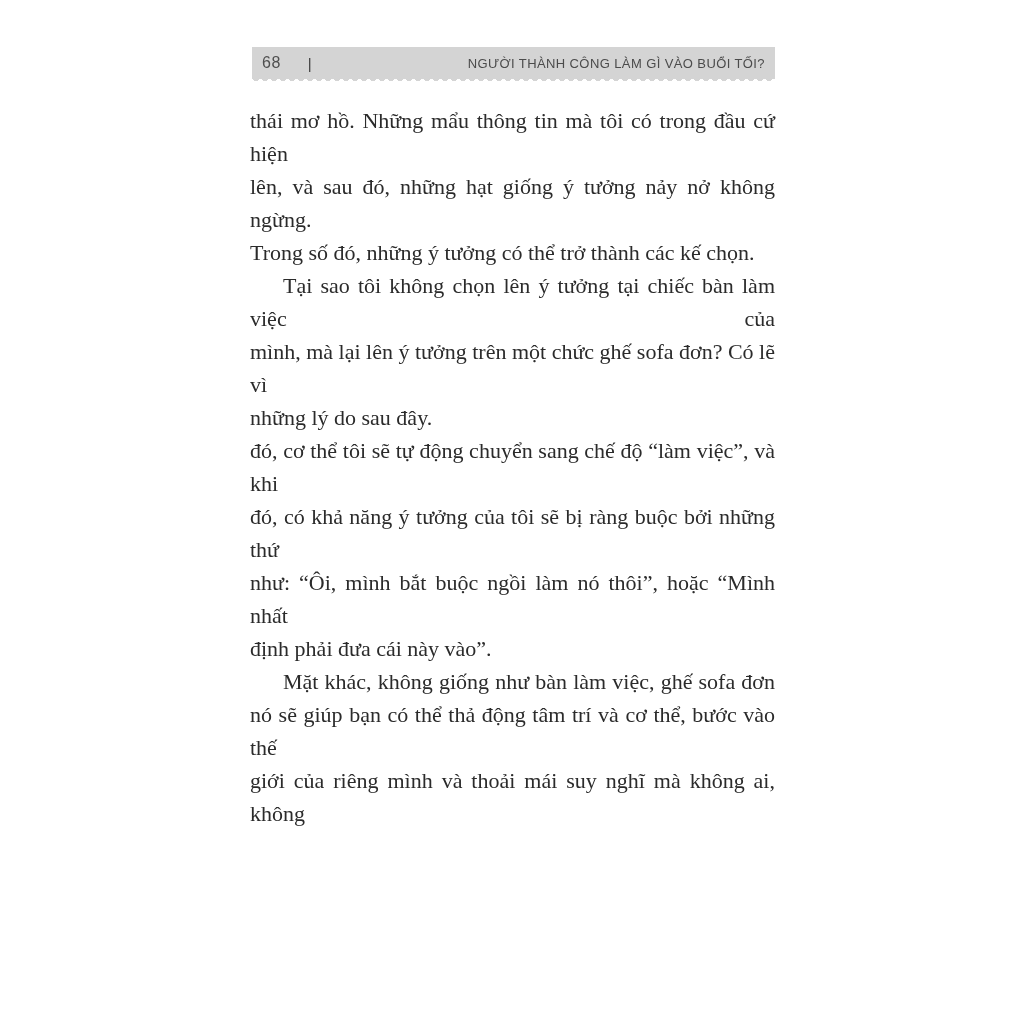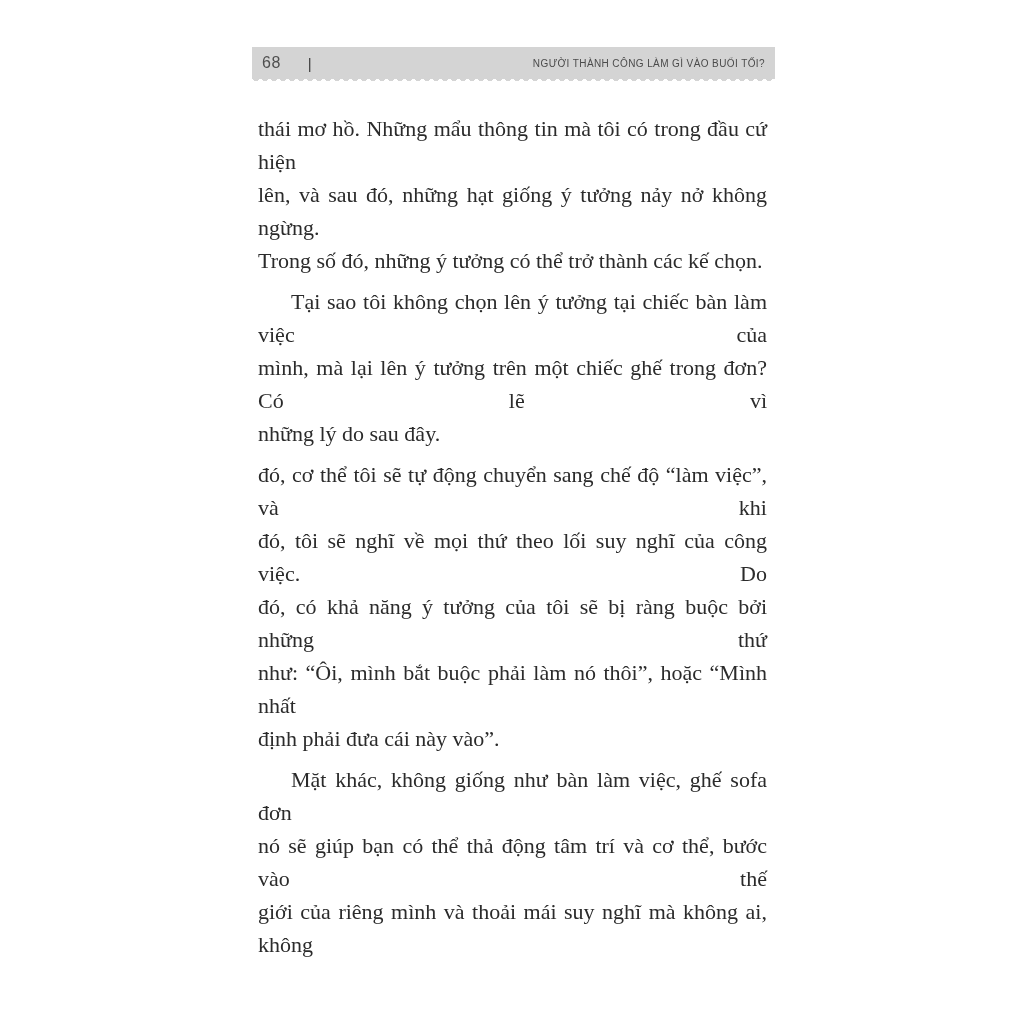--- a/index.html
+++ b/index.html
@@ -50,35 +50,35 @@
     font-size: 16px;
     color: #4f4f4f;
     letter-spacing: 0.5px;
   }
   .header-sep {
     font-size: 15px;
     color: #3c3c3c;
     font-weight: 300;
   }
   .running-title {
-    font-size: 10px;
+    font-size: 13px;
     color: #4b4b4b;
     letter-spacing: 0.4px;
     margin-left: 20px;
   }
   .body-text {
     position: absolute;
     left: 250px;
     top: 104px;
     width: 525px;
     color: #2b2b2b;
     font-size: 22px;
     line-height: 33px;
   }
-  .para { margin: 8px; font-family: Liberation Serif, serif; }
+  .para { margin: 0; font-family: Liberation Serif, serif; }
   .line {
     text-align: justify;
     text-align-last: justify;
     white-space: normal;
   }
   .line.last {
     text-align-last: left;
   }
   .para.indent .line.first {
     text-indent: 33px;
@@ -97,28 +97,27 @@
     <span class="scallop"></span>
   </div>
   <div class="body-text" id="body-text">
       <div class="para">
         <div class="line first">thái mơ hồ. Những mẩu thông tin mà tôi có trong đầu cứ hiện</div>
         <div class="line">lên, và sau đó, những hạt giống ý tưởng nảy nở không ngừng.</div>
         <div class="line last">Trong số đó, những ý tưởng có thể trở thành các kế chọn.</div>
       </div>
       <div class="para indent">
         <div class="line first">Tại sao tôi không chọn lên ý tưởng tại chiếc bàn làm việc của</div>
-        <div class="line">mình, mà lại lên ý tưởng trên một chiếc ghế trong đơn? Có lẽ vì</div>
+        <div class="line">mình, mà lại lên ý tưởng trên một chức ghế sofa đơn? Có lẽ vì</div>
         <div class="line last">những lý do sau đây.</div>
       </div>
       <div class="para indent">
         <div class="line">đó, cơ thể tôi sẽ tự động chuyển sang chế độ “làm việc”, và khi</div>
-        <div class="line">đó, tôi sẽ nghĩ về mọi thứ theo lối suy nghĩ của công việc. Do</div>
         <div class="line">đó, có khả năng ý tưởng của tôi sẽ bị ràng buộc bởi những thứ</div>
-        <div class="line">như: “Ôi, mình bắt buộc phải làm nó thôi”, hoặc “Mình nhất</div>
+        <div class="line">như: “Ôi, mình bắt buộc ngồi làm nó thôi”, hoặc “Mình nhất</div>
         <div class="line last">định phải đưa cái này vào”.</div>
       </div>
       <div class="para indent">
         <div class="line first">Mặt khác, không giống như bàn làm việc, ghế sofa đơn</div>
         <div class="line">nó sẽ giúp bạn có thể thả động tâm trí và cơ thể, bước vào thế</div>
         <div class="line">giới của riêng mình và thoải mái suy nghĩ mà không ai, không</div>
       </div>
     </div>
 </div>
 

